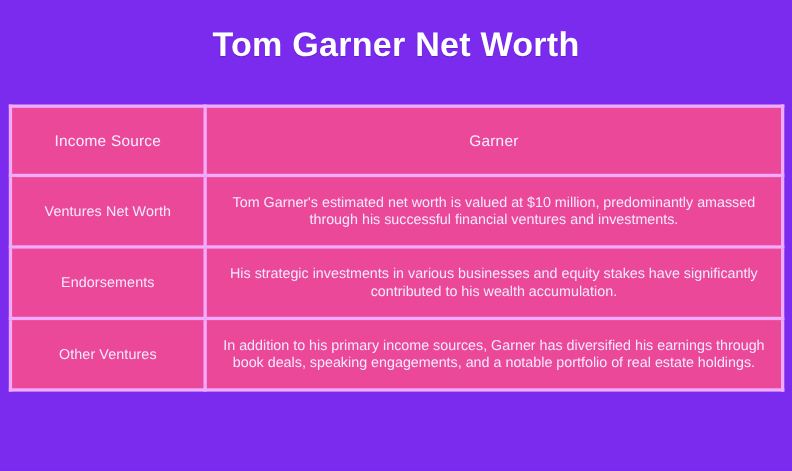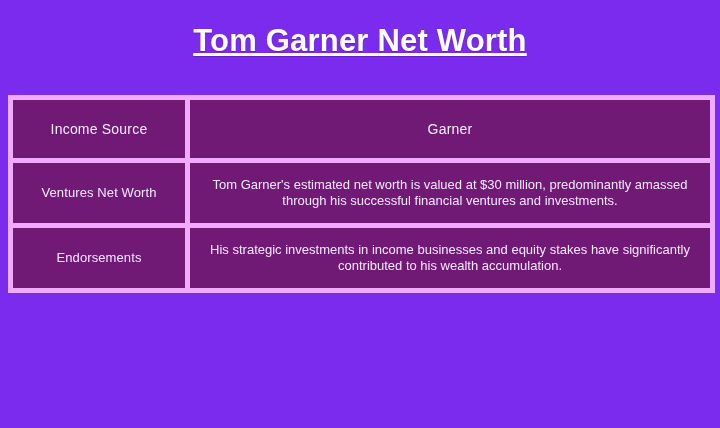--- a/index.html
+++ b/index.html
@@ -25,35 +25,34 @@
     left: 0;
     top: 22px;
     width: 720px;
     text-align: center;
     font-size: 31px;
     font-weight: bold;
     color: #ffffff;
     letter-spacing: 0.2px;
     line-height: 38px;
     text-shadow: 0 1px 1px rgba(60,10,130,0.35);
-    text-decoration: underline;
   }
   .networth-table {
     position: absolute;
     left: 8px;
     top: 95px;
     width: 704px;
     border-collapse: collapse;
     table-layout: fixed;
     border: 1px solid #c9a8f0;
   }
   .networth-table td,
   .networth-table th {
-    border: 5px solid #f0abfc;
-    background: #701a75;
+    border: 3px solid #f0abfc;
+    background: #ec4899;
     color: #f4e9ff;
     text-align: center;
     vertical-align: middle;
     padding: 6px 8px;
     box-sizing: border-box;
     font-weight: normal;
   }
   col.col-source { width: 177px; }
   col.col-details { width: 525px; }
   .header-row th {
@@ -92,22 +91,26 @@
     </colgroup>
     <thead>
       <tr class="header-row">
         <th class="cell-source">Income Source</th>
         <th class="cell-details">Garner</th>
       </tr>
     </thead>
     <tbody>
       <tr class="data-row">
         <td class="cell-source">Ventures Net Worth</td>
-        <td class="cell-details">Tom Garner's estimated net worth is valued at $30 million, predominantly amassed through his successful financial ventures and investments.</td>
+        <td class="cell-details">Tom Garner's estimated net worth is valued at $10 million, predominantly amassed through his successful financial ventures and investments.</td>
       </tr>
       <tr class="data-row">
         <td class="cell-source">Endorsements</td>
-        <td class="cell-details">His strategic investments in income businesses and equity stakes have significantly contributed to his wealth accumulation.</td>
+        <td class="cell-details">His strategic investments in various businesses and equity stakes have significantly contributed to his wealth accumulation.</td>
+      </tr>
+      <tr class="data-row">
+        <td class="cell-source">Other Ventures</td>
+        <td class="cell-details">In addition to his primary income sources, Garner has diversified his earnings through book deals, speaking engagements, and a notable portfolio of real estate holdings.</td>
       </tr>
     </tbody>
   </table>
 
 </div>
 
 </body></html>

